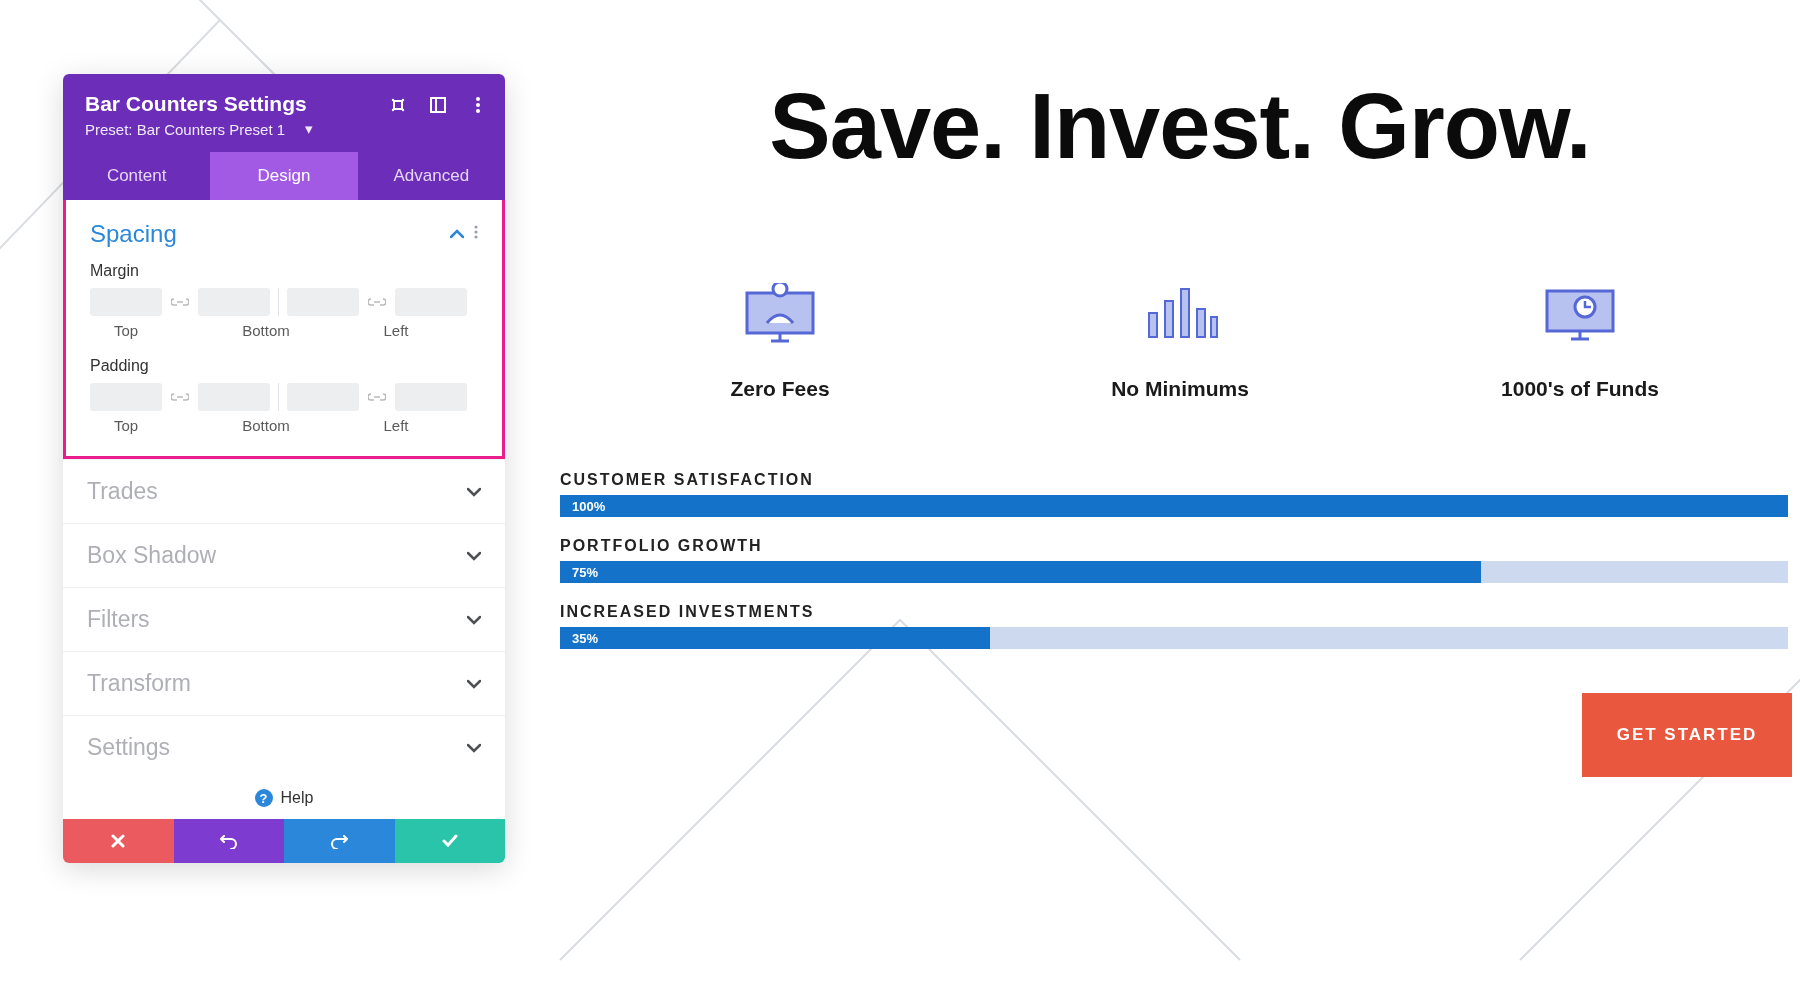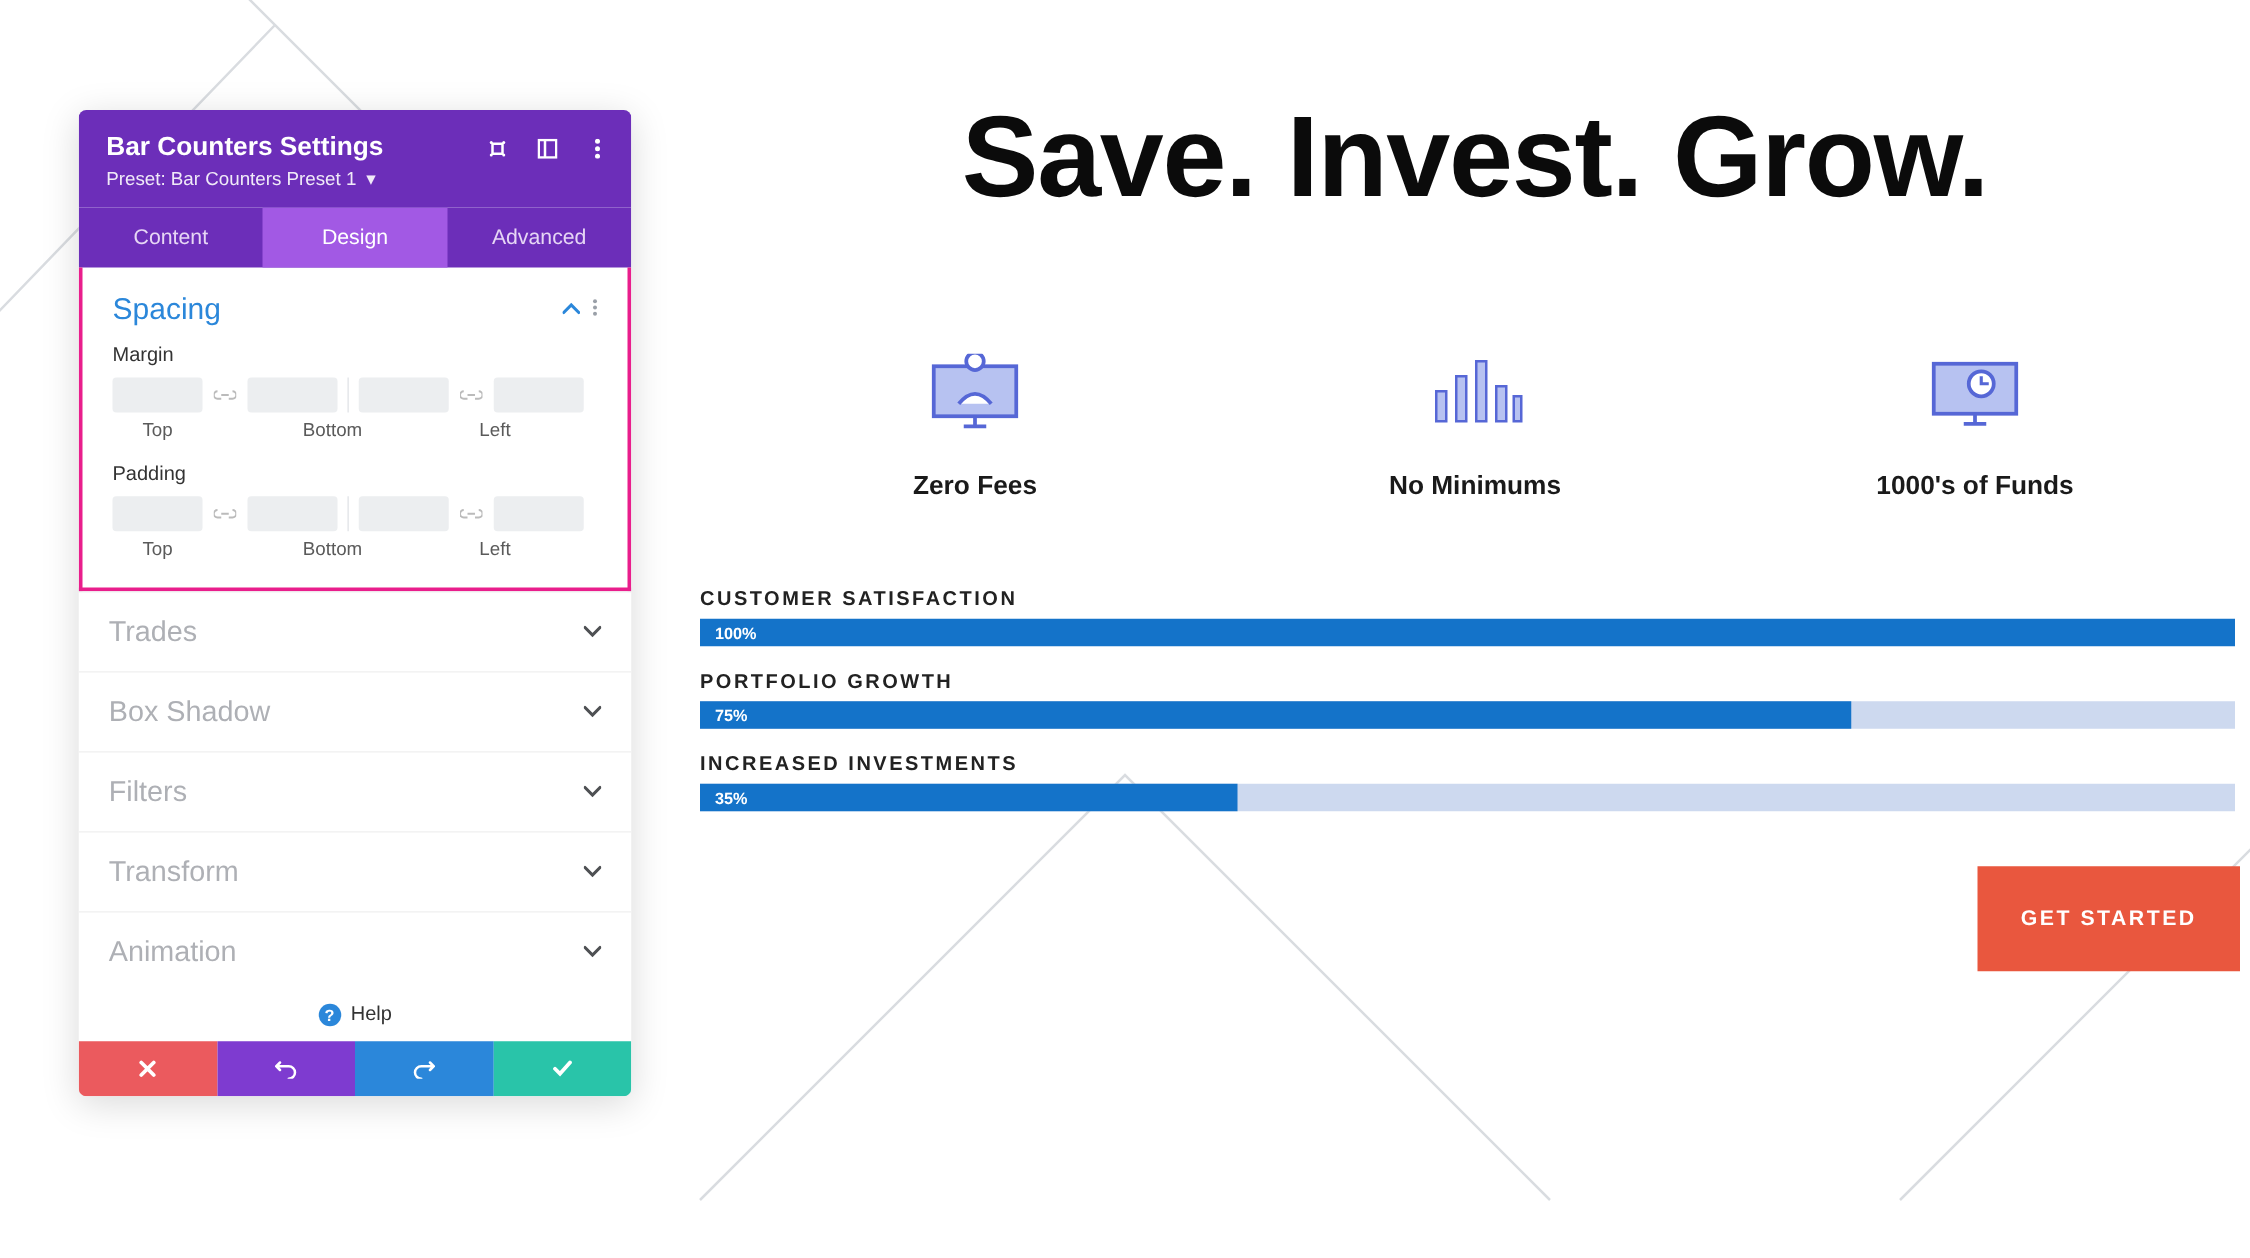--- a/index.html
+++ b/index.html
@@ -3,24 +3,24 @@
 <meta charset="utf-8">
 <style>
 * { margin: 0; padding: 0; box-sizing: border-box; }
 body { font-family: -apple-system, BlinkMacSystemFont, "Segoe UI", Helvetica, Arial, sans-serif; background: #fff; width: 1800px; height: 1006px; position: relative; overflow: hidden; }
 
 
 .bg-lines { position: absolute; inset: 0; z-index: 0; }
 .bg-lines svg { width: 100%; height: 100%; }
 
 
-.panel { position: absolute; left: 63px; top: 88px; width: 442px; background: #fff; box-shadow: 0 6px 30px rgba(0,0,0,0.15); z-index: 5; border-radius: 6px; overflow: hidden; }
+.panel { position: absolute; left: 63px; top: 74px; width: 442px; background: #fff; box-shadow: 0 6px 30px rgba(0,0,0,0.15); z-index: 5; border-radius: 6px; overflow: hidden; }
 .panel-header { background: #6c2eb9; color: #fff; padding: 18px 22px 14px; position: relative; }
 .panel-title { font-size: 21px; font-weight: 600; margin-bottom: 4px; }
-.panel-preset { font-size: 15px; opacity: 0.9; display: flex; align-items: center; gap: 8px; cursor: pointer; }
+.panel-preset { font-size: 15px; opacity: 0.9; display: flex; align-items: center; gap: 20px; cursor: pointer; }
 .panel-header-icons { position: absolute; right: 18px; top: 22px; display: flex; gap: 22px; }
 .hdr-icon { width: 18px; height: 18px; display: flex; align-items: center; justify-content: center; cursor: pointer; }
 
 .tabs { display: flex; background: #6c2eb9; }
 .tab { flex: 1; text-align: center; padding: 14px 0; color: #e6d6f5; font-size: 17px; cursor: pointer; }
 .tab.active { background: #a259e4; color: #fff; }
 
 .section-container { border: 3px solid #e91e8c; border-top: none; margin: 0; }
 .section { padding: 20px 24px 22px; }
 .section-head { display: flex; align-items: center; justify-content: space-between; margin-bottom: 14px; gap: 24px; }
@@ -213,21 +213,21 @@
             <path d="M1 2 L7 8 L13 2" stroke="currentColor" stroke-width="2.5" fill="none" stroke-linecap="round"></path>
           </svg></span>
       </div>
       <div class="closed-section">
         <div class="closed-section-title">Transform</div>
         <span class="chevron-down"><svg width="14" height="10" viewBox="0 0 14 10">
             <path d="M1 2 L7 8 L13 2" stroke="currentColor" stroke-width="2.5" fill="none" stroke-linecap="round"></path>
           </svg></span>
       </div>
       <div class="closed-section">
-        <div class="closed-section-title">Animation</div>
+        <div class="closed-section-title">Settings</div>
         <span class="chevron-down"><svg width="14" height="10" viewBox="0 0 14 10">
             <path d="M1 2 L7 8 L13 2" stroke="currentColor" stroke-width="2.5" fill="none" stroke-linecap="round"></path>
           </svg></span>
       </div>
     </div>
 
   <div class="help-row">
     <span class="help-icon">?</span>
     <span>Help</span>
   </div>

